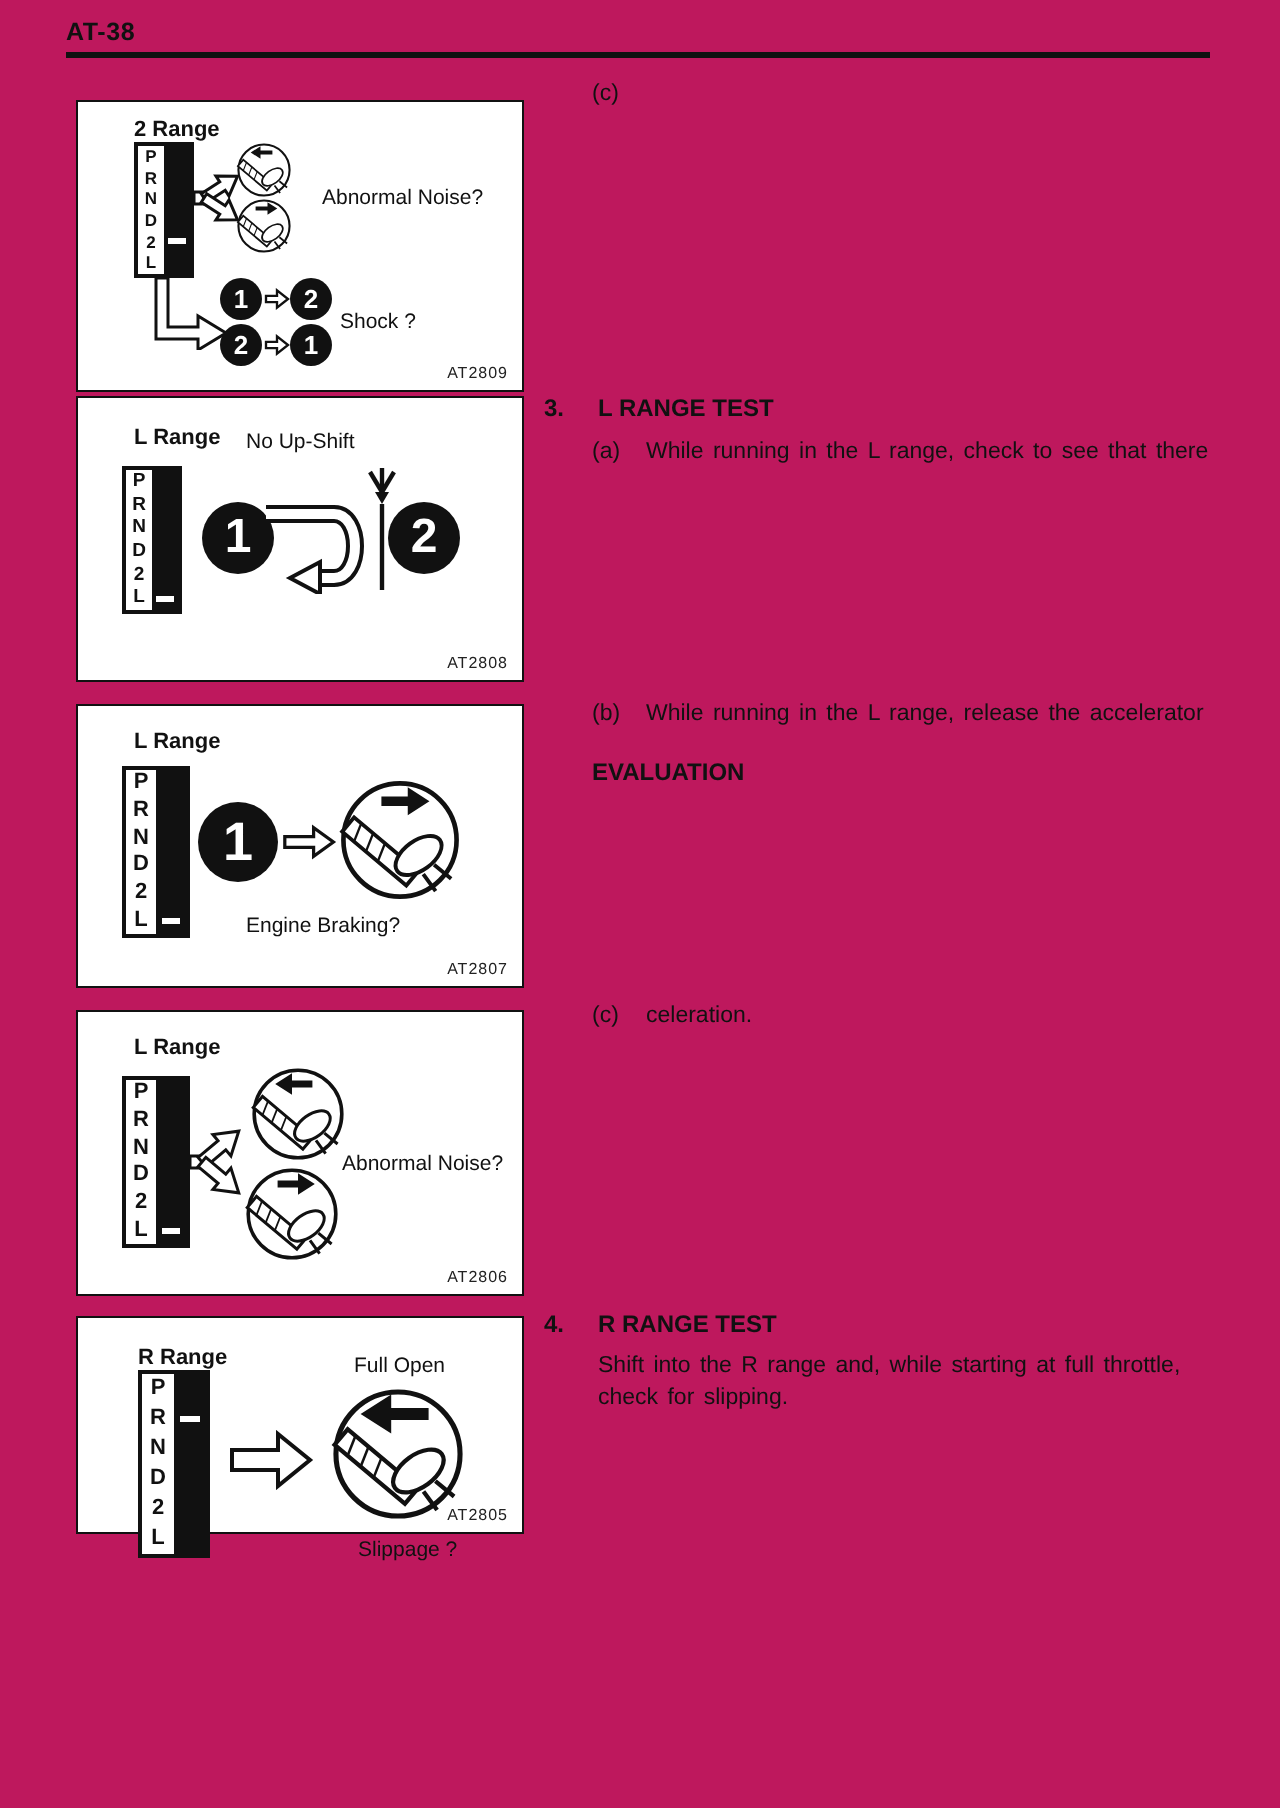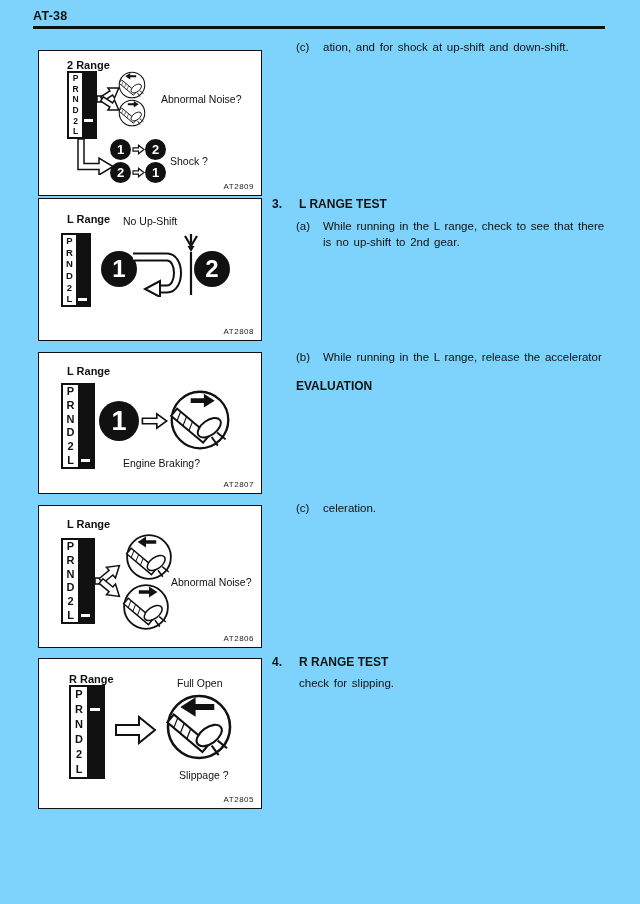--- a/index.html
+++ b/index.html
@@ -1,16 +1,16 @@
 <!DOCTYPE html>
 <html><head>
 <meta charset="utf-8">
 <style>
   html,body{margin:0;padding:0;background:#fff;}
-  .page{position:relative;width:640px;height:904px;background:#7dd3fc;color:#111;
+  .page{position:relative;width:640px;height:904px;background:#be185d;color:#111;
         font-family:"Liberation Sans",sans-serif;overflow:hidden;}
   
   .hdr-code{position:absolute;left:33px;top:9px;font-size:12.5px;font-weight:bold;letter-spacing:.3px;}
   .hdr-main{position:absolute;left:90px;top:9px;font-size:12.5px;white-space:nowrap;}
   .hdr-main b{letter-spacing:.3px;}
   .hdr-rule{position:absolute;left:33px;top:26px;width:572px;height:2.5px;background:#111;}
   
   .figbox{position:absolute;left:38px;width:224px;border:1.5px solid #111;background:#fff;box-sizing:border-box;}
   .figbox *{box-sizing:border-box;}
   .range-label{position:absolute;font-size:11px;font-weight:bold;white-space:nowrap;}
@@ -222,21 +222,21 @@
           <line x1="22" y1="50" x2="34" y2="46" stroke="#111" stroke-width="1.5"></line>
         </g>
       <ellipse cx="52" cy="50" rx="17" ry="9.5" fill="#fff" stroke="#111" stroke-width="2.5" transform="rotate(-36 52 50)"></ellipse>
       <path d="M62,56 L73,65 M55,62 L63,73" stroke="#111" stroke-width="2.5" fill="none"></path>
       <path d="M28,12 L45,12 L45,6 L59,15 L45,24 L45,18 L28,18 Z" fill="#111"></path>
     </svg>
     <div class="cap" style="left:132px;top:70px;">Abnormal Noise?</div>
     <div class="figcode">AT2806</div>
   </div>
 
-  <div class="figbox" style="top:658px;height:151px;">
+  <div class="figbox" style="top:658px;height:109px;">
     <div class="range-label" style="left:30px;top:14px;">R Range</div>
     <div class="cap" style="left:138px;top:18px;">Full Open</div>
     <div class="selector" style="left:30px;top:26px;width:36px;height:94px;">
       <div class="sel-letters" style="width:16px;font-size:11px;">
         <span>P</span>
         <span>R</span>
         <span>N</span>
         <span>D</span>
         <span>2</span>
         <span>L</span>
@@ -260,34 +260,32 @@
       <path d="M62,56 L73,65 M55,62 L63,73" stroke="#111" stroke-width="2.5" fill="none"></path>
       <path d="M58,13 L36,13 L36,5 L18,16.5 L36,28 L36,20 L58,20 Z" fill="#111"></path>
     </svg>
     <div class="cap" style="left:140px;top:110px;">Slippage ?</div>
     <div class="figcode">AT2805</div>
   </div>
 
   <div class="rc-block" style="left:296px;top:40px;">
     <span class="rc-marker">(c)</span>
     <div class="rc-lines">
-      <div>ation, and for shock at up-shift and down-shift.</div>
     </div>
   </div>
 
   <div class="rc-block rc-head" style="left:272px;top:197px;">
     <span class="rc-num">3.</span>
     <span>L RANGE TEST</span>
   </div>
 
   <div class="rc-block" style="left:296px;top:219px;">
     <span class="rc-marker">(a)</span>
     <div class="rc-lines">
       <div>While running in the L range, check to see that there</div>
-      <div>is no up-shift to 2nd gear.</div>
     </div>
   </div>
 
   <div class="rc-block" style="left:296px;top:350px;">
     <span class="rc-marker">(b)</span>
     <div class="rc-lines">
       <div>While running in the L range, release the accelerator</div>
     </div>
   </div>
 
@@ -303,17 +301,18 @@
     </div>
   </div>
 
   <div class="rc-block rc-head" style="left:272px;top:655px;">
     <span class="rc-num">4.</span>
     <span>R RANGE TEST</span>
   </div>
 
   <div class="rc-block" style="left:299px;top:676px;">
     <div class="rc-lines">
+      <div>Shift into the R range and, while starting at full throttle,</div>
       <div>check for slipping.</div>
     </div>
   </div>
 
 </div>
 
 </body></html>

